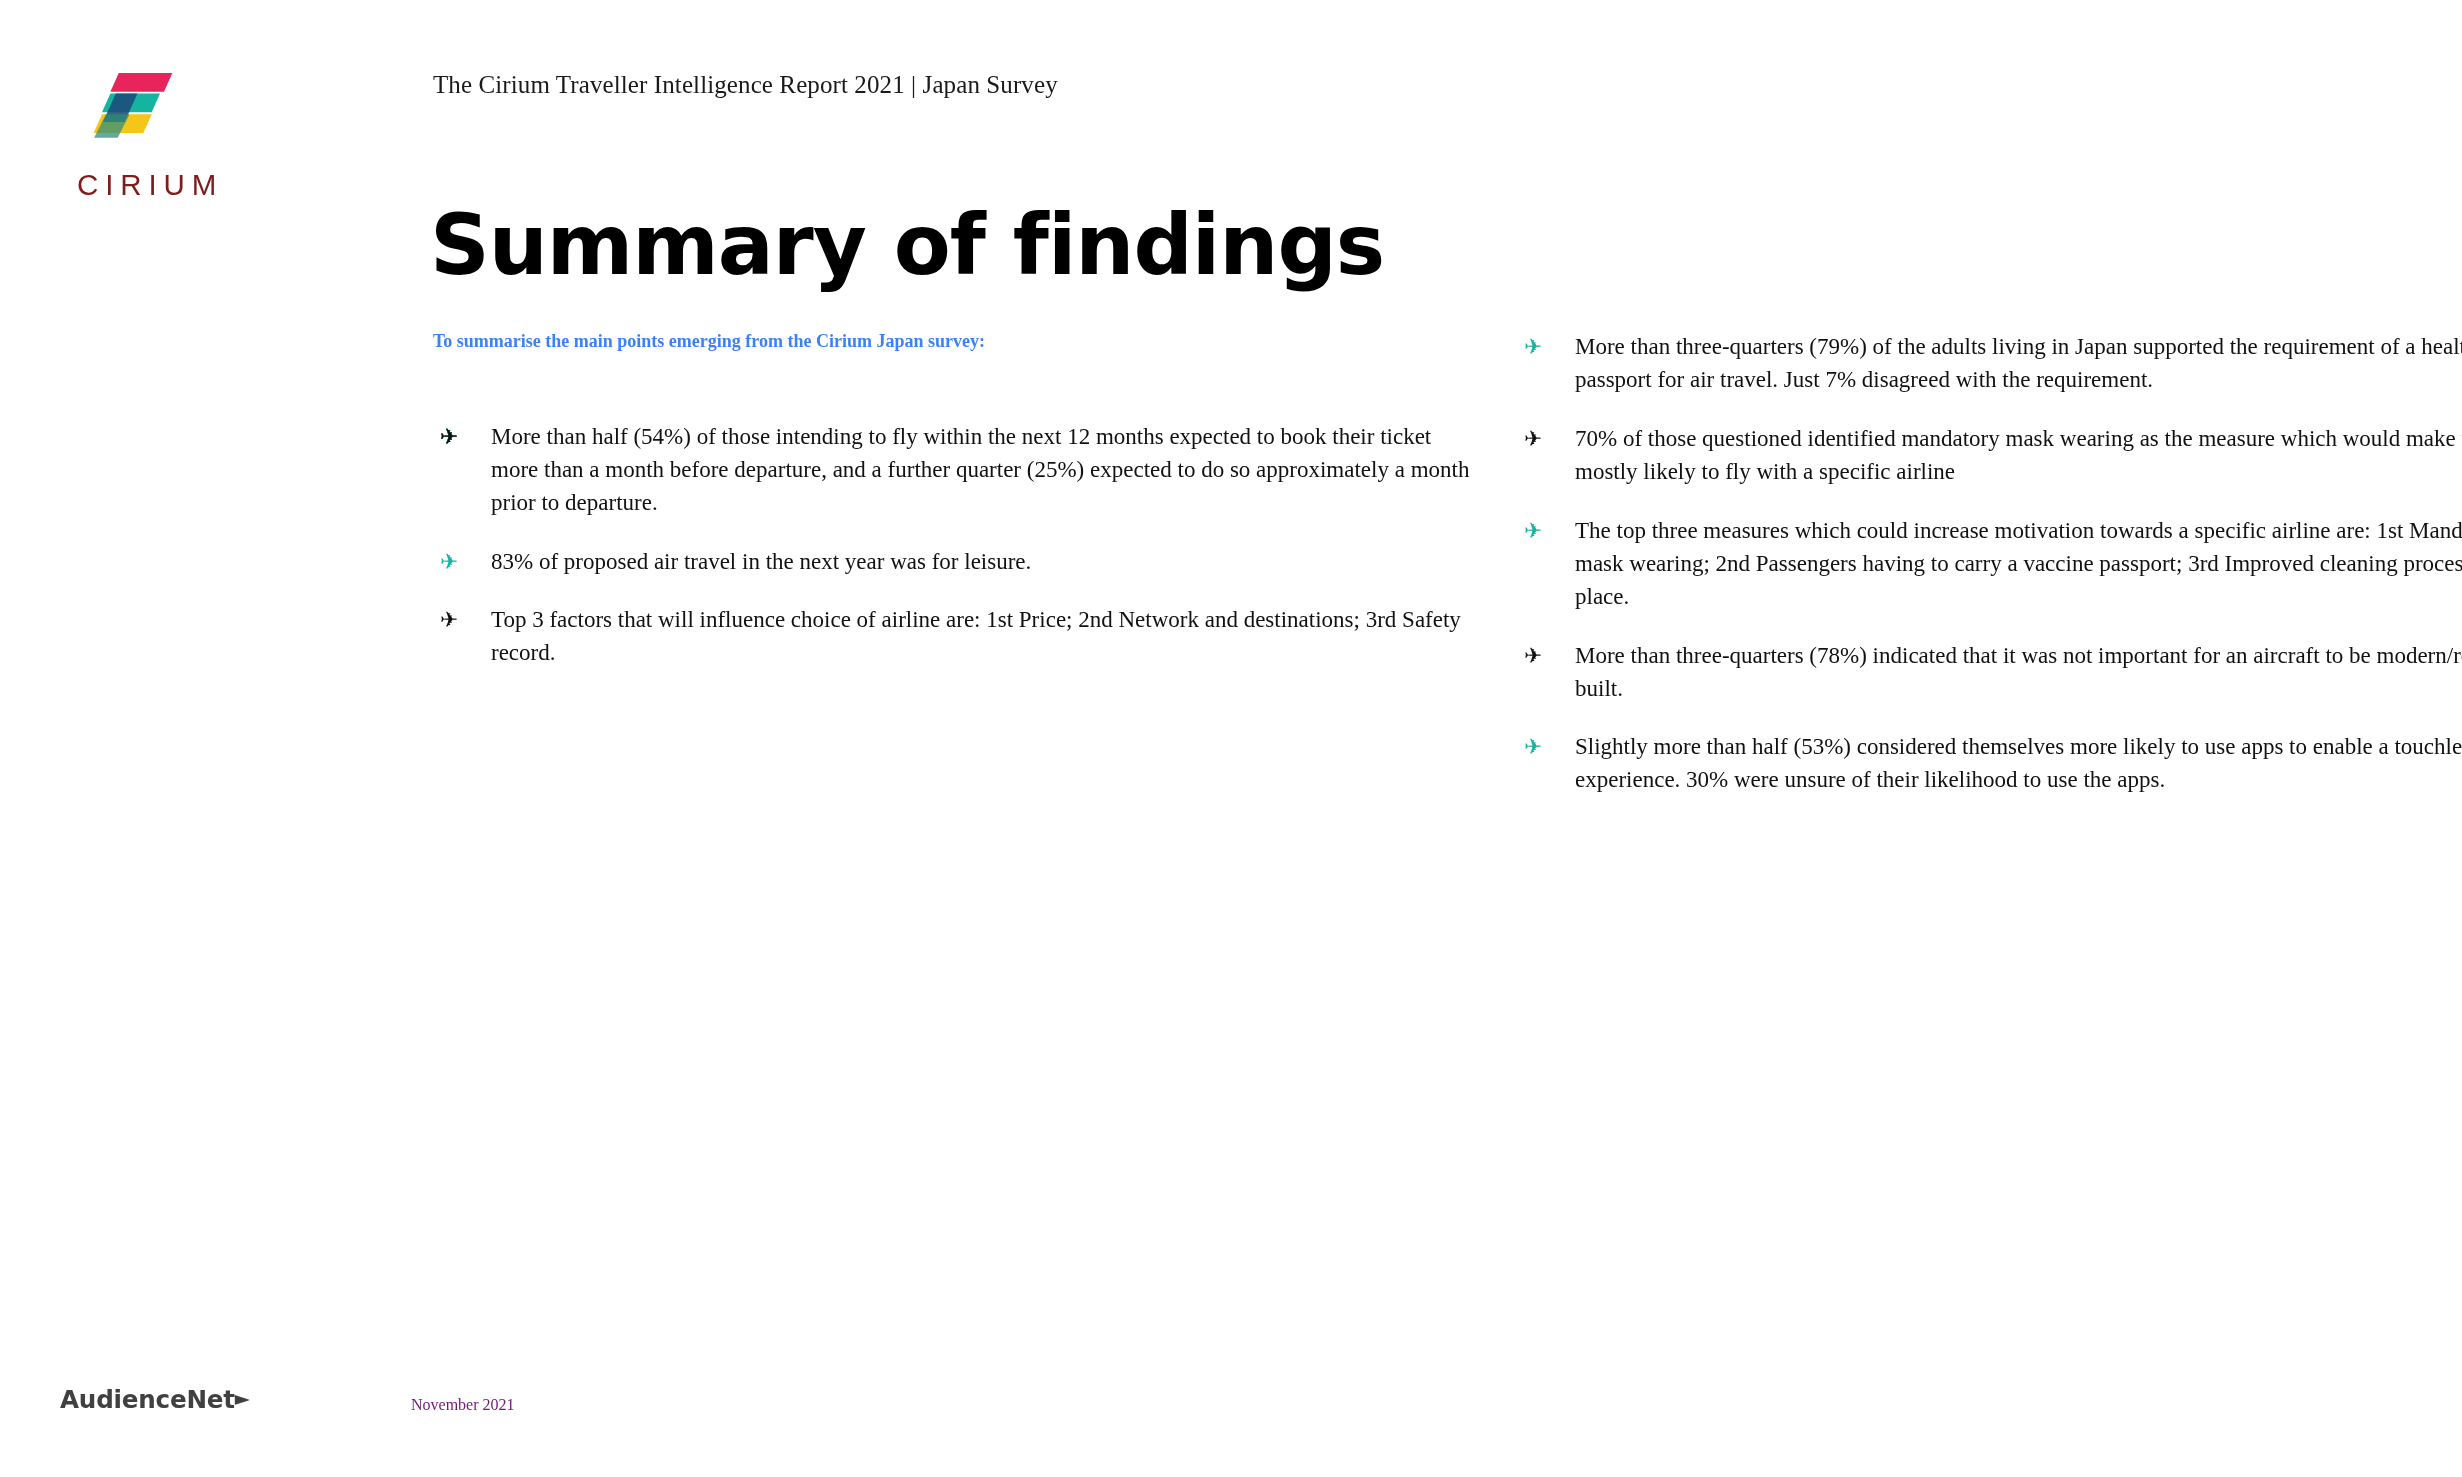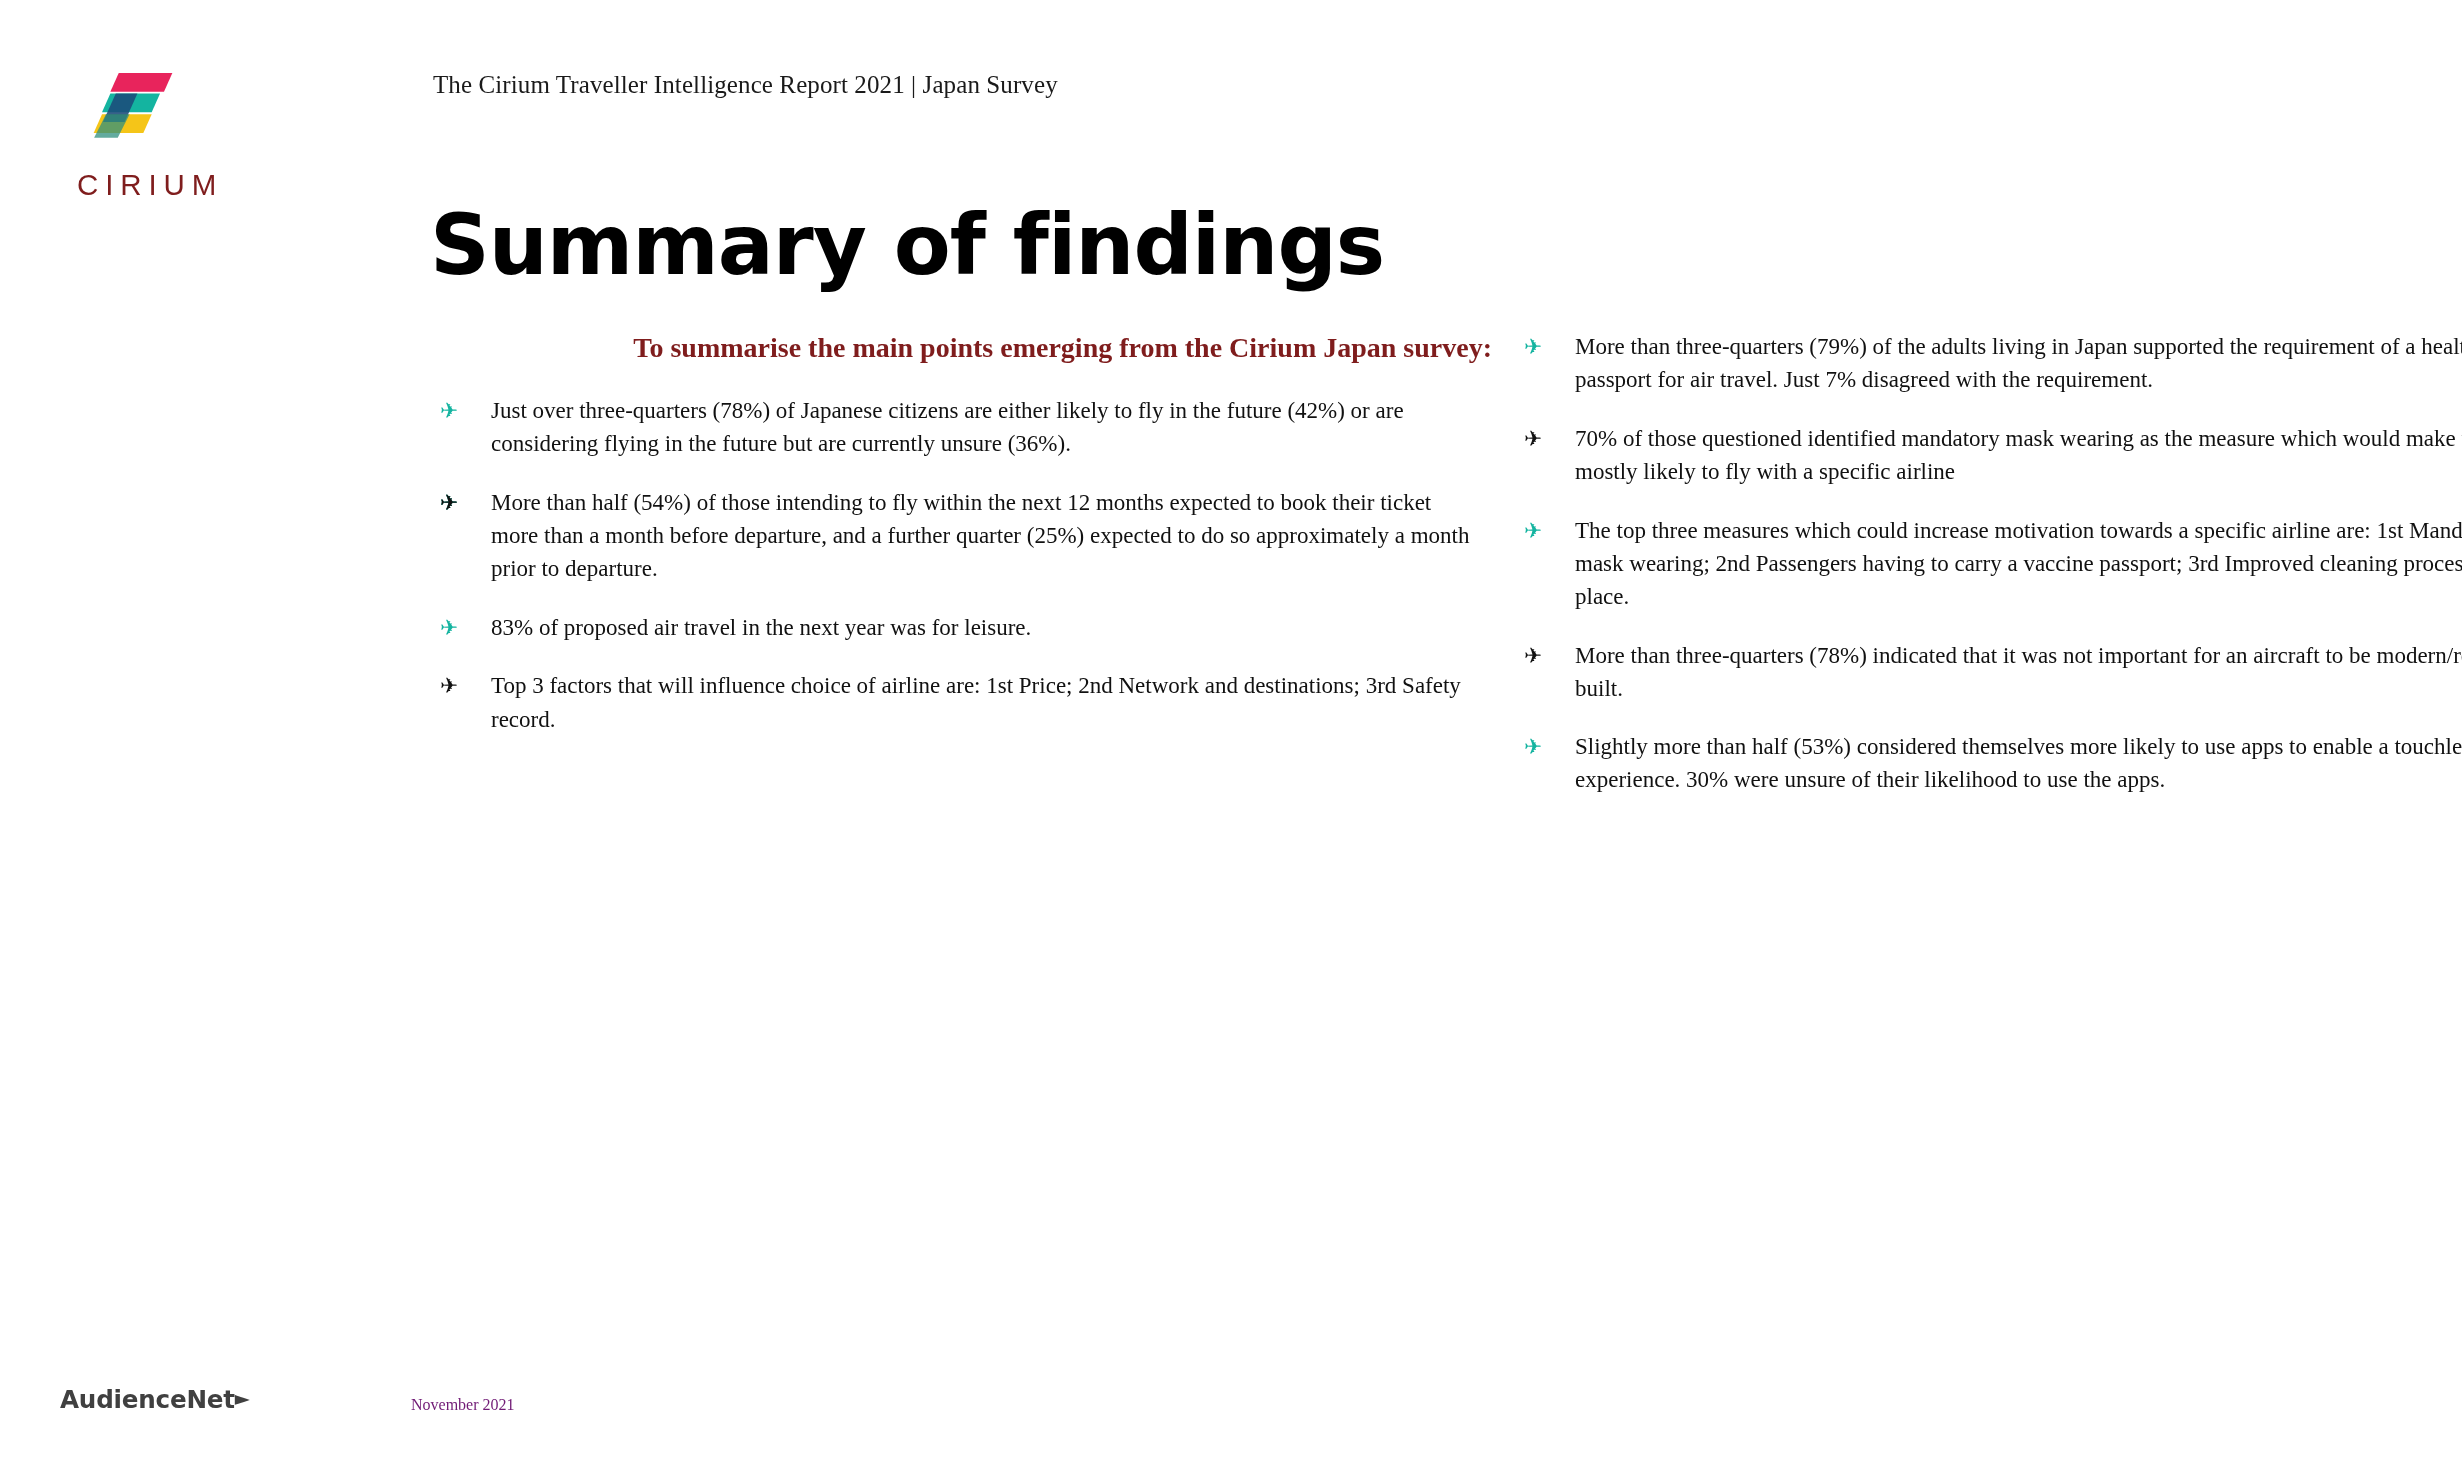--- a/index.html
+++ b/index.html
@@ -61,25 +61,24 @@
     color: #000000;
     line-height: 1;
   }
 
   
   .intro {
     position: absolute;
     left: 433px;
     top: 330px;
     width: 1059px;
-    font-size: 28px;
+    font-size: 18px;
     font-weight: 700;
-    color: #7f1d1d;
+    color: #3b82f6;
     line-height: 1.3;
-    text-align: right;
   }
 
   .col {
     position: absolute;
     top: 0;
   }
   .col-left  { left: 433px;  width: 1044px; top: 394px; }
   .col-right { left: 1517px; width: 1024px; top: 330px; }
 
   ul.bullets {
@@ -150,21 +149,20 @@
 
 <div class="eyebrow">The Cirium Traveller Intelligence Report 2021 | Japan Survey</div>
 <h1 class="page-title">Summary of findings</h1>
 
 <div class="intro">To summarise the main points emerging from the Cirium Japan survey:</div>
 
 <div class="col col-left">
   <ul class="bullets">
     <li>
       <span class="bullet-icon teal">✈</span>
-      <span>Just over three-quarters (78%) of Japanese citizens are either likely to fly in the future (42%) or are considering flying in the future but are currently unsure (36%).</span>
     </li>
     <li>
       <span class="bullet-icon dark">✈</span>
     </li>
     <li>
       <span class="bullet-icon teal">✈</span>
     </li>
     <li>
       <span class="bullet-icon dark">✈</span>
       <span>More than half (54%) of those intending to fly within the next 12 months expected to book their ticket more than a month before departure, and a further quarter (25%) expected to do so approximately a month prior to departure.</span>

